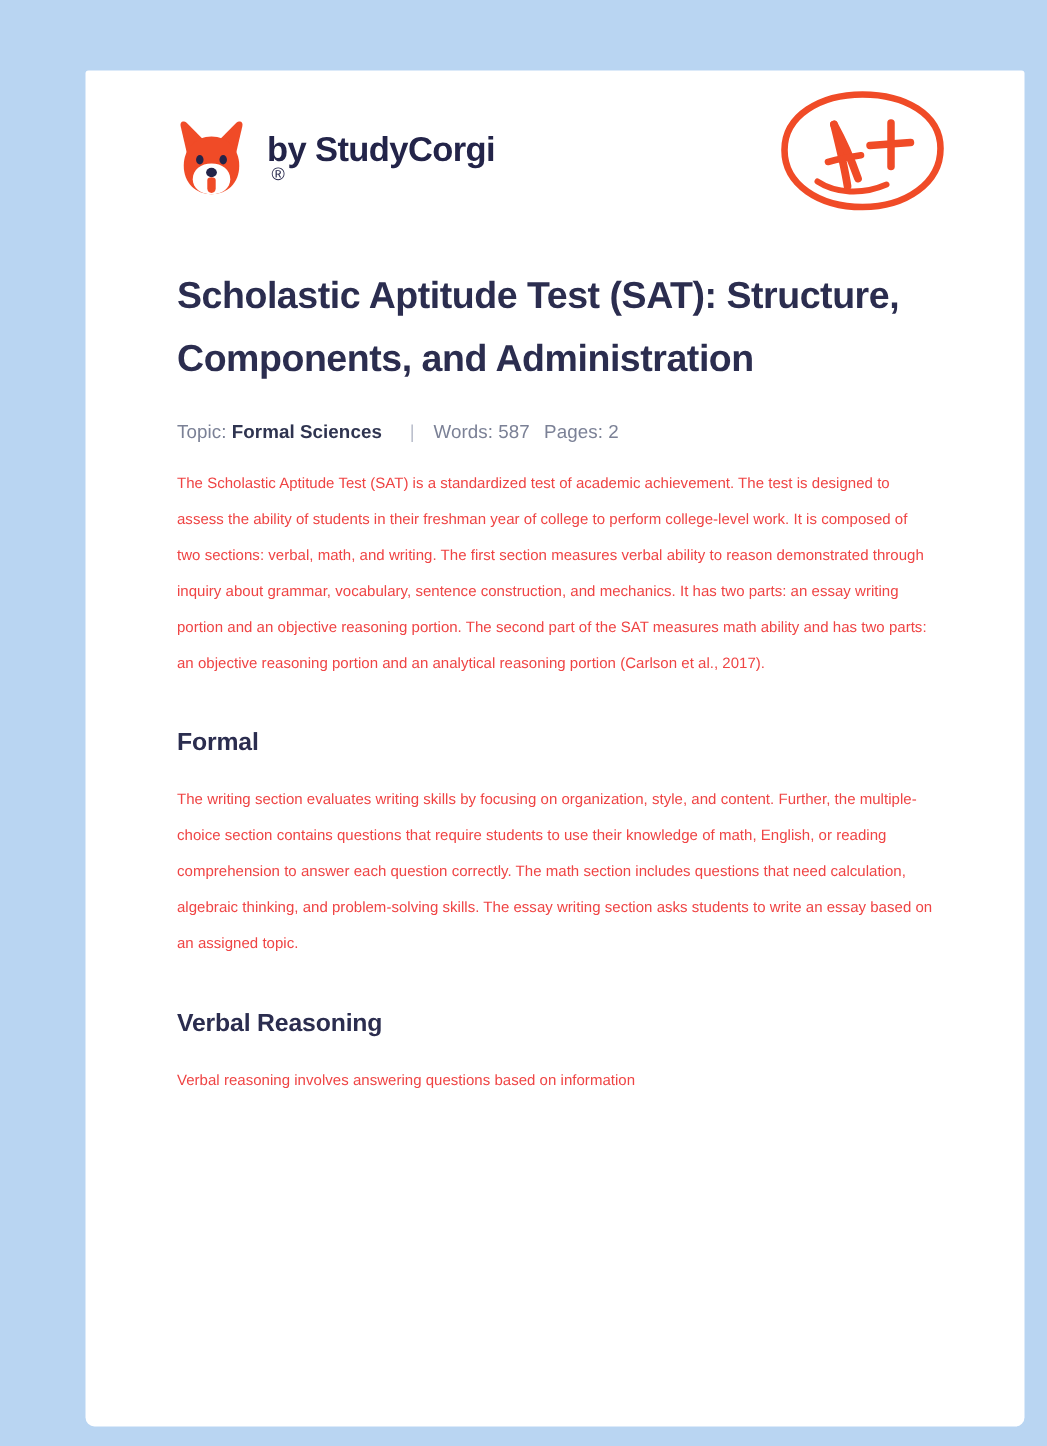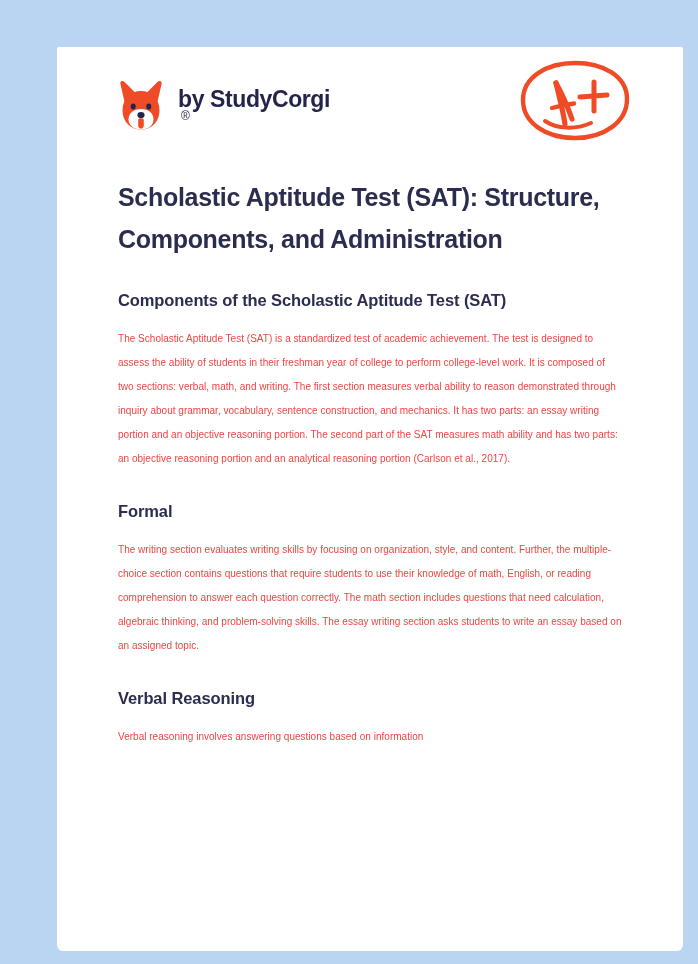--- a/index.html
+++ b/index.html
@@ -176,22 +176,33 @@
       <path d="M79 27 L79 56" fill="none" stroke="#f04b27" stroke-width="5" stroke-linecap="round"></path>
 
       <path d="M30 66 C42 74 60 75 76 68" fill="none" stroke="#f04b27" stroke-width="4" stroke-linecap="round"></path>
     </svg>
   </div>
 
   <div class="doc-body">
 
     <h1 class="doc-title">Scholastic Aptitude Test (SAT): Structure, Components, and Administration</h1>
 
-
-    <h2 class="section-heading">Components of the Scholastic Aptitude Test (SAT)</h2>
+    <div class="doc-meta">
+      <span class="meta-group">
+        <span>Topic:</span>
+        <span class="meta-value-strong">Formal Sciences</span>
+      </span><span class="meta-sep">|</span><span class="meta-group">
+        <span>Words:</span>
+        <span>587</span>
+      </span><span class="meta-group">
+        <span>Pages:</span>
+        <span>2</span>
+      </span>
+    </div>
+
     <p class="body-text">The Scholastic Aptitude Test (SAT) is a standardized test of academic achievement. The test is designed to assess the ability of students in their freshman year of college to perform college-level work. It is composed of two sections: verbal, math, and writing. The first section measures verbal ability to reason demonstrated through inquiry about grammar, vocabulary, sentence construction, and mechanics. It has two parts: an essay writing portion and an objective reasoning portion. The second part of the SAT measures math ability and has two parts: an objective reasoning portion and an analytical reasoning portion (Carlson et al., 2017).</p>
 
     <h2 class="section-heading sub">Formal</h2>
     <p class="body-text">The writing section evaluates writing skills by focusing on organization, style, and content. Further, the multiple-choice section contains questions that require students to use their knowledge of math, English, or reading comprehension to answer each question correctly. The math section includes questions that need calculation, algebraic thinking, and problem-solving skills. The essay writing section asks students to write an essay based on an assigned topic.</p>
 
     <h2 class="section-heading sub">Verbal Reasoning</h2>
     <p class="body-text">Verbal reasoning involves answering questions based on information</p>
 
   </div>
 </div>

